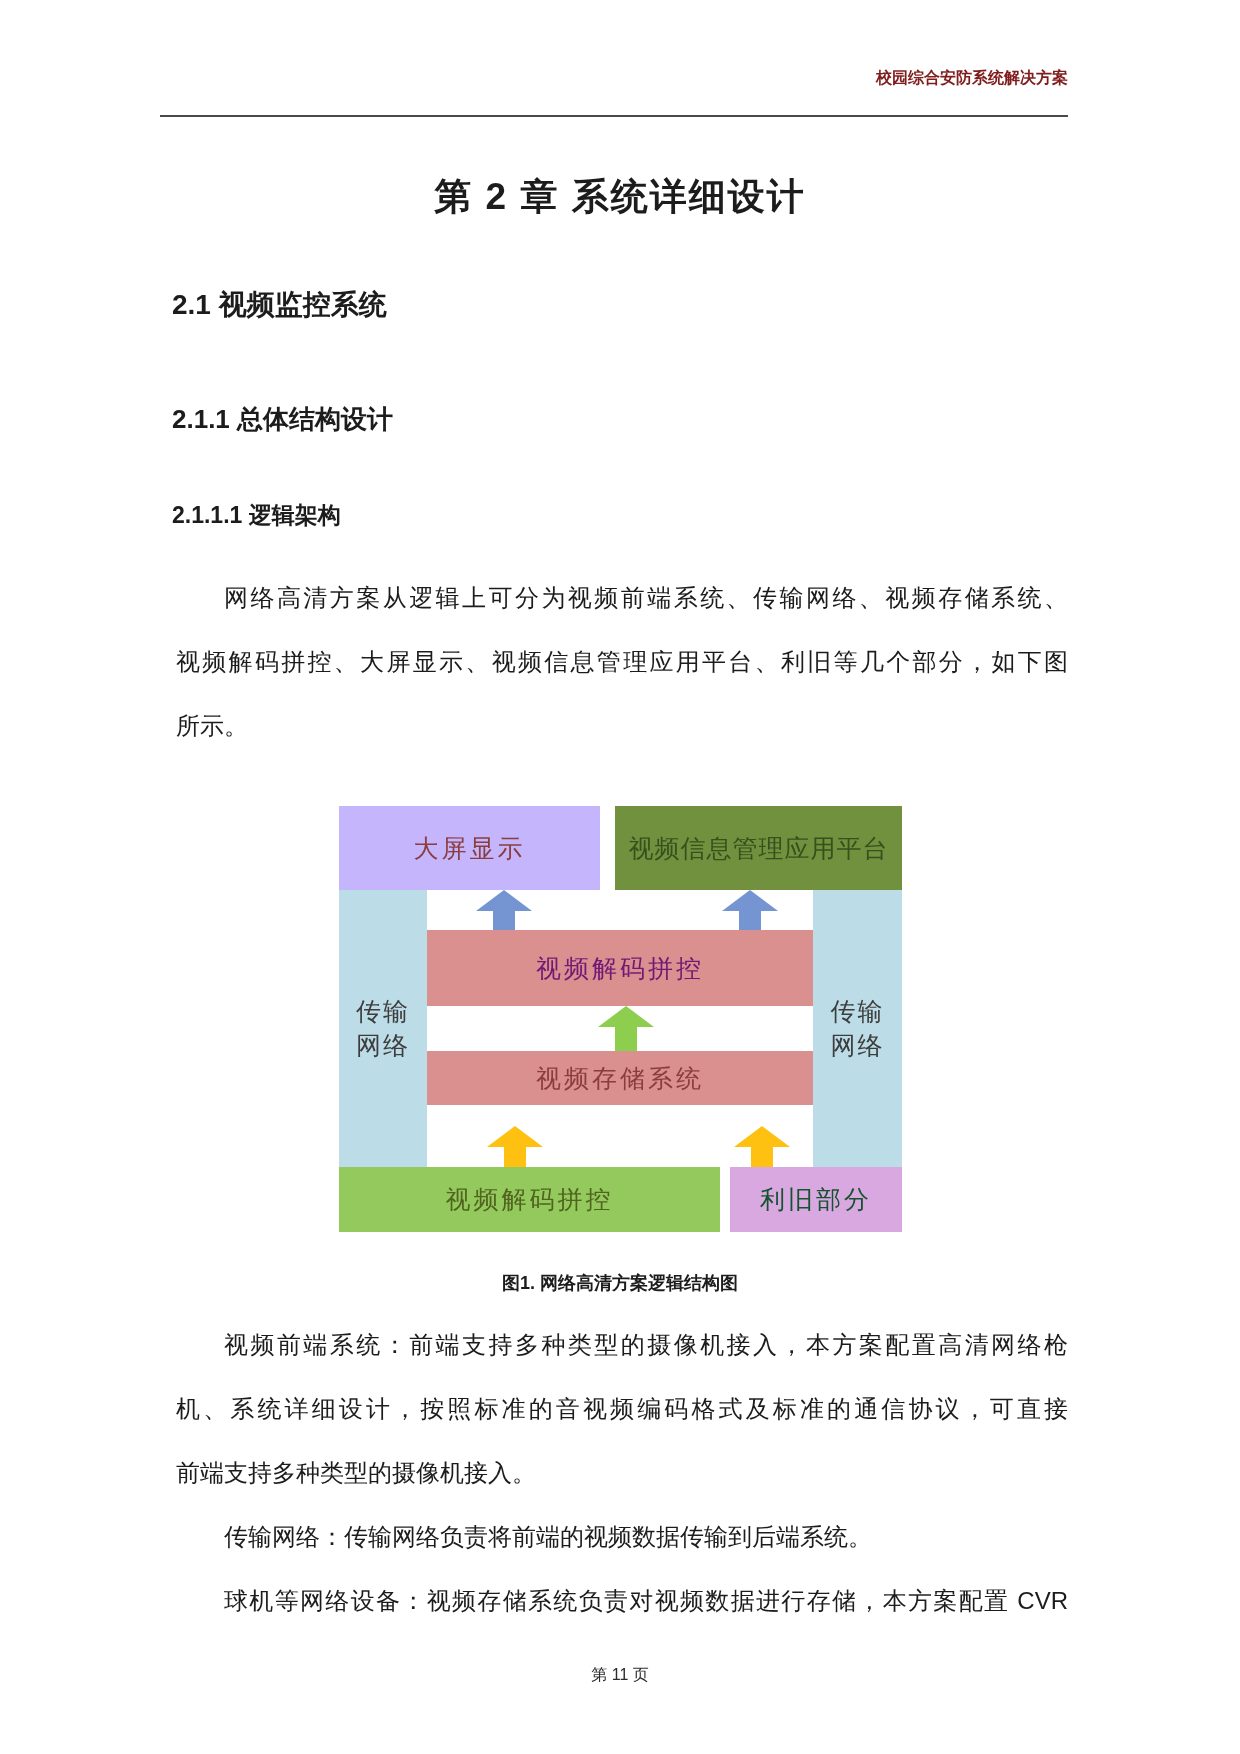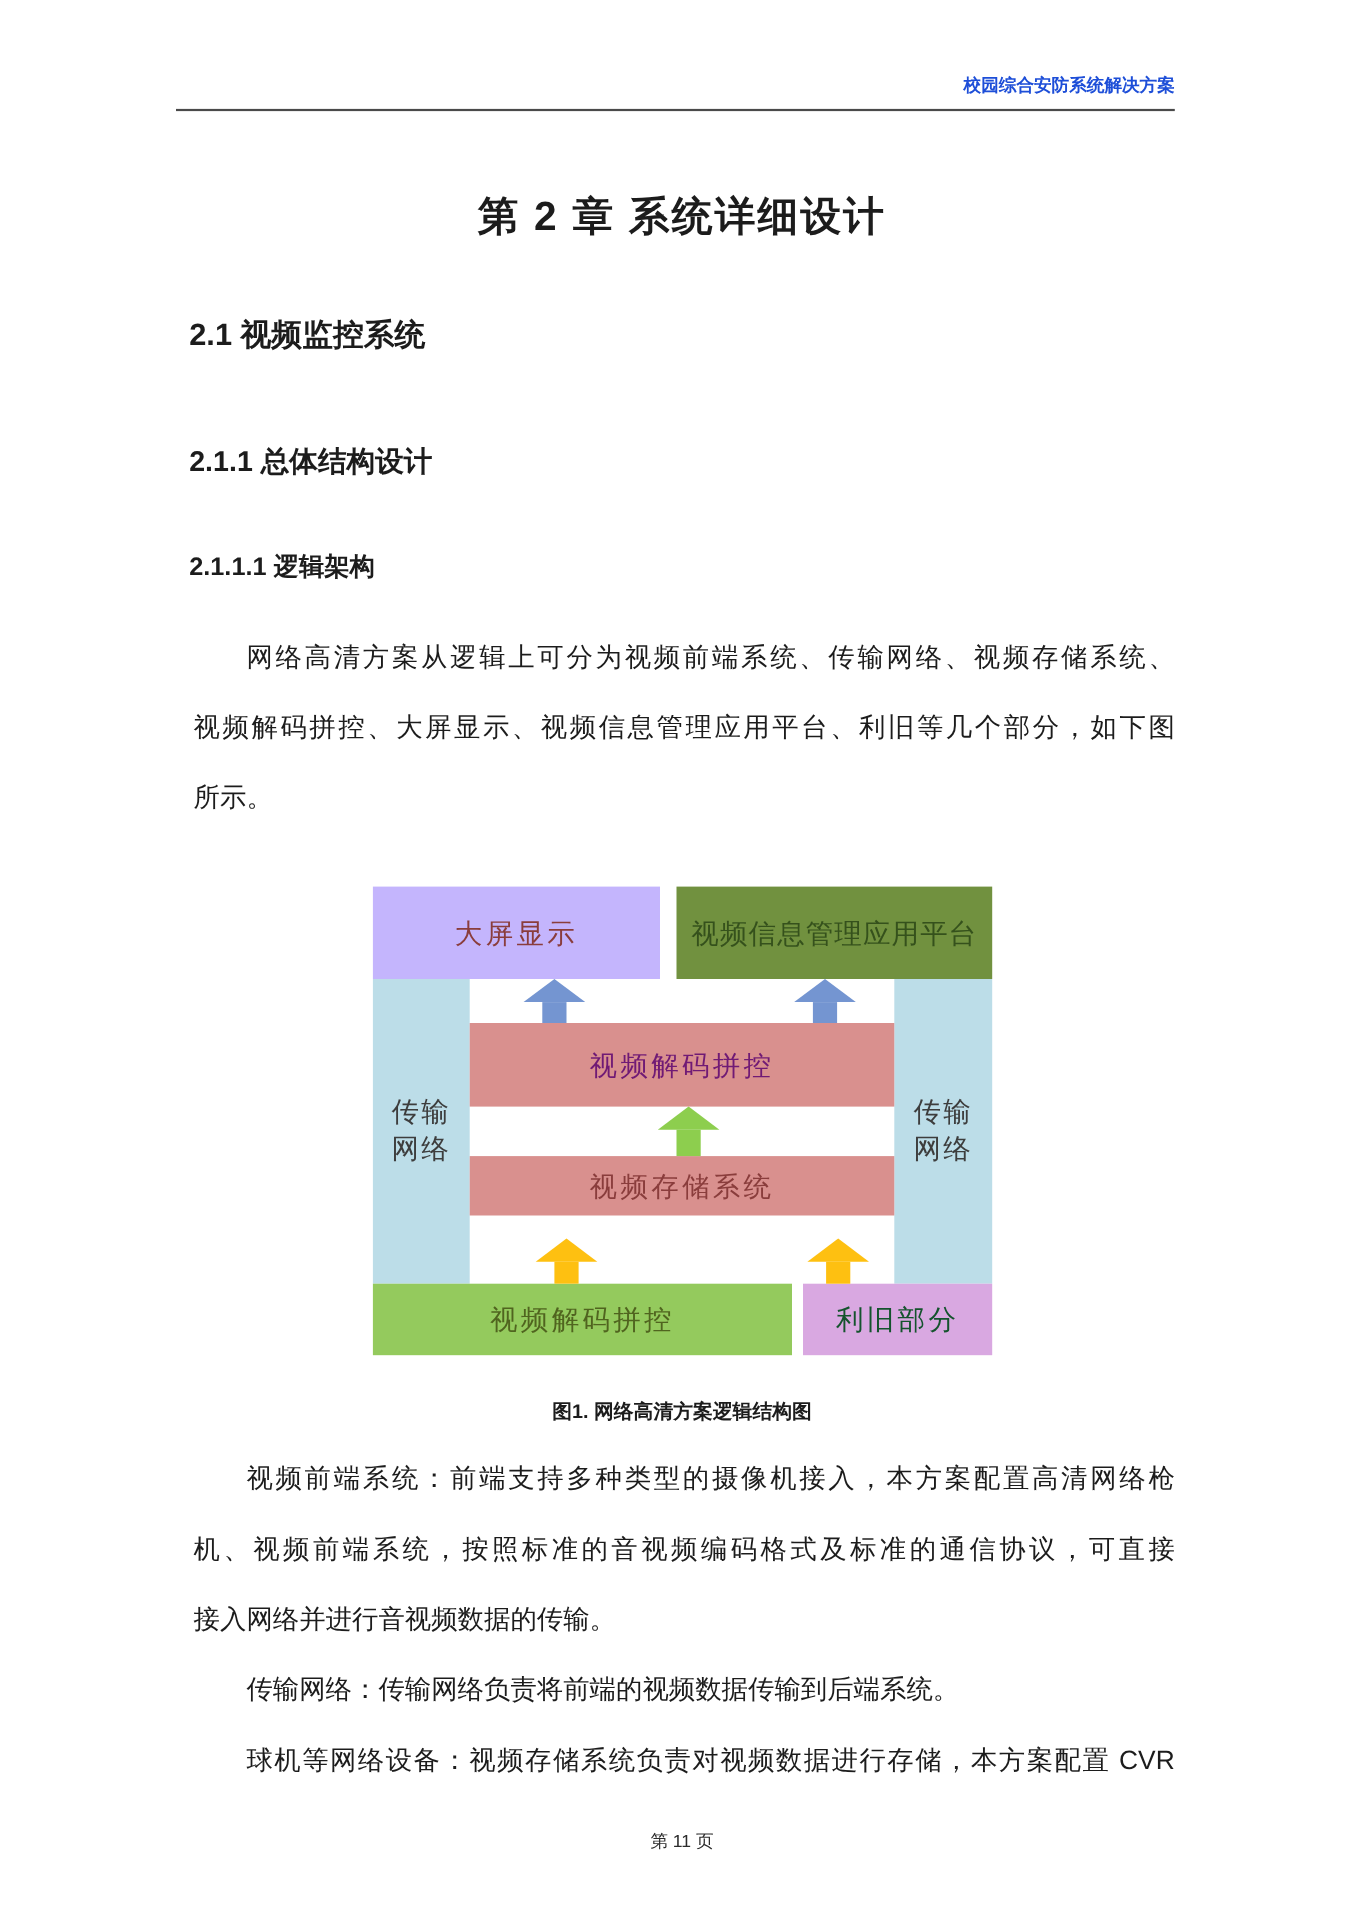--- a/index.html
+++ b/index.html
@@ -8,22 +8,22 @@
     width:1240px;height:1754px;
     margin:0 auto;
     background:#ffffff;
     font-family:"Liberation Sans","DejaVu Sans",sans-serif;
     color:#1c1c1c;
     overflow:hidden;
   }
   
   .doc-header{
     position:absolute;left:160px;top:68px;width:908px;
-    text-align:right;font-size:16px;font-weight:bold;color:#1d4ed8;
-    padding-bottom:10px;border-bottom:2px solid #4a4a4a;
+    text-align:right;font-size:16px;font-weight:bold;color:#7f1d1d;
+    padding-bottom:26px;border-bottom:2px solid #4a4a4a;
   }
   
   .chapter-title{
     position:absolute;left:0;top:172px;width:100%;
     text-align:center;font-size:37px;font-weight:bold;letter-spacing:2px;
   }
   .h2{position:absolute;left:172px;top:286px;font-size:28px;font-weight:bold;}
   .h3{position:absolute;left:172px;top:402px;font-size:26px;font-weight:bold;}
   .h4{position:absolute;left:172px;top:500px;font-size:23px;font-weight:bold;}
   
@@ -145,22 +145,22 @@
     <div class="arrow arrow-yellow-2">
       <div class="head" style="border-bottom-color: rgb(254, 192, 17);"></div>
       <div class="shaft" style="background-color: rgb(254, 192, 17);"></div>
     </div>
   </div>
 
   <div class="fig-caption">图1. 网络高清方案逻辑结构图</div>
 
   <div class="para" id="p2">
     <div class="line indent">视频前端系统：前端支持多种类型的摄像机接入，本方案配置高清网络枪</div>
-    <div class="line">机、视频前端系统，按照标准的音视频编码格式及标准的通信协议，可直接</div>
-    <div class="line last">接入网络并进行音视频数据的传输。</div>
+    <div class="line">机、系统详细设计，按照标准的音视频编码格式及标准的通信协议，可直接</div>
+    <div class="line last">前端支持多种类型的摄像机接入。</div>
   </div>
 
   <div class="para" id="p3">
     <div class="line last indent">传输网络：传输网络负责将前端的视频数据传输到后端系统。</div>
   </div>
 
   <div class="para" id="p4">
     <div class="line indent">球机等网络设备：视频存储系统负责对视频数据进行存储，本方案配置 CVR</div>
   </div>
 

